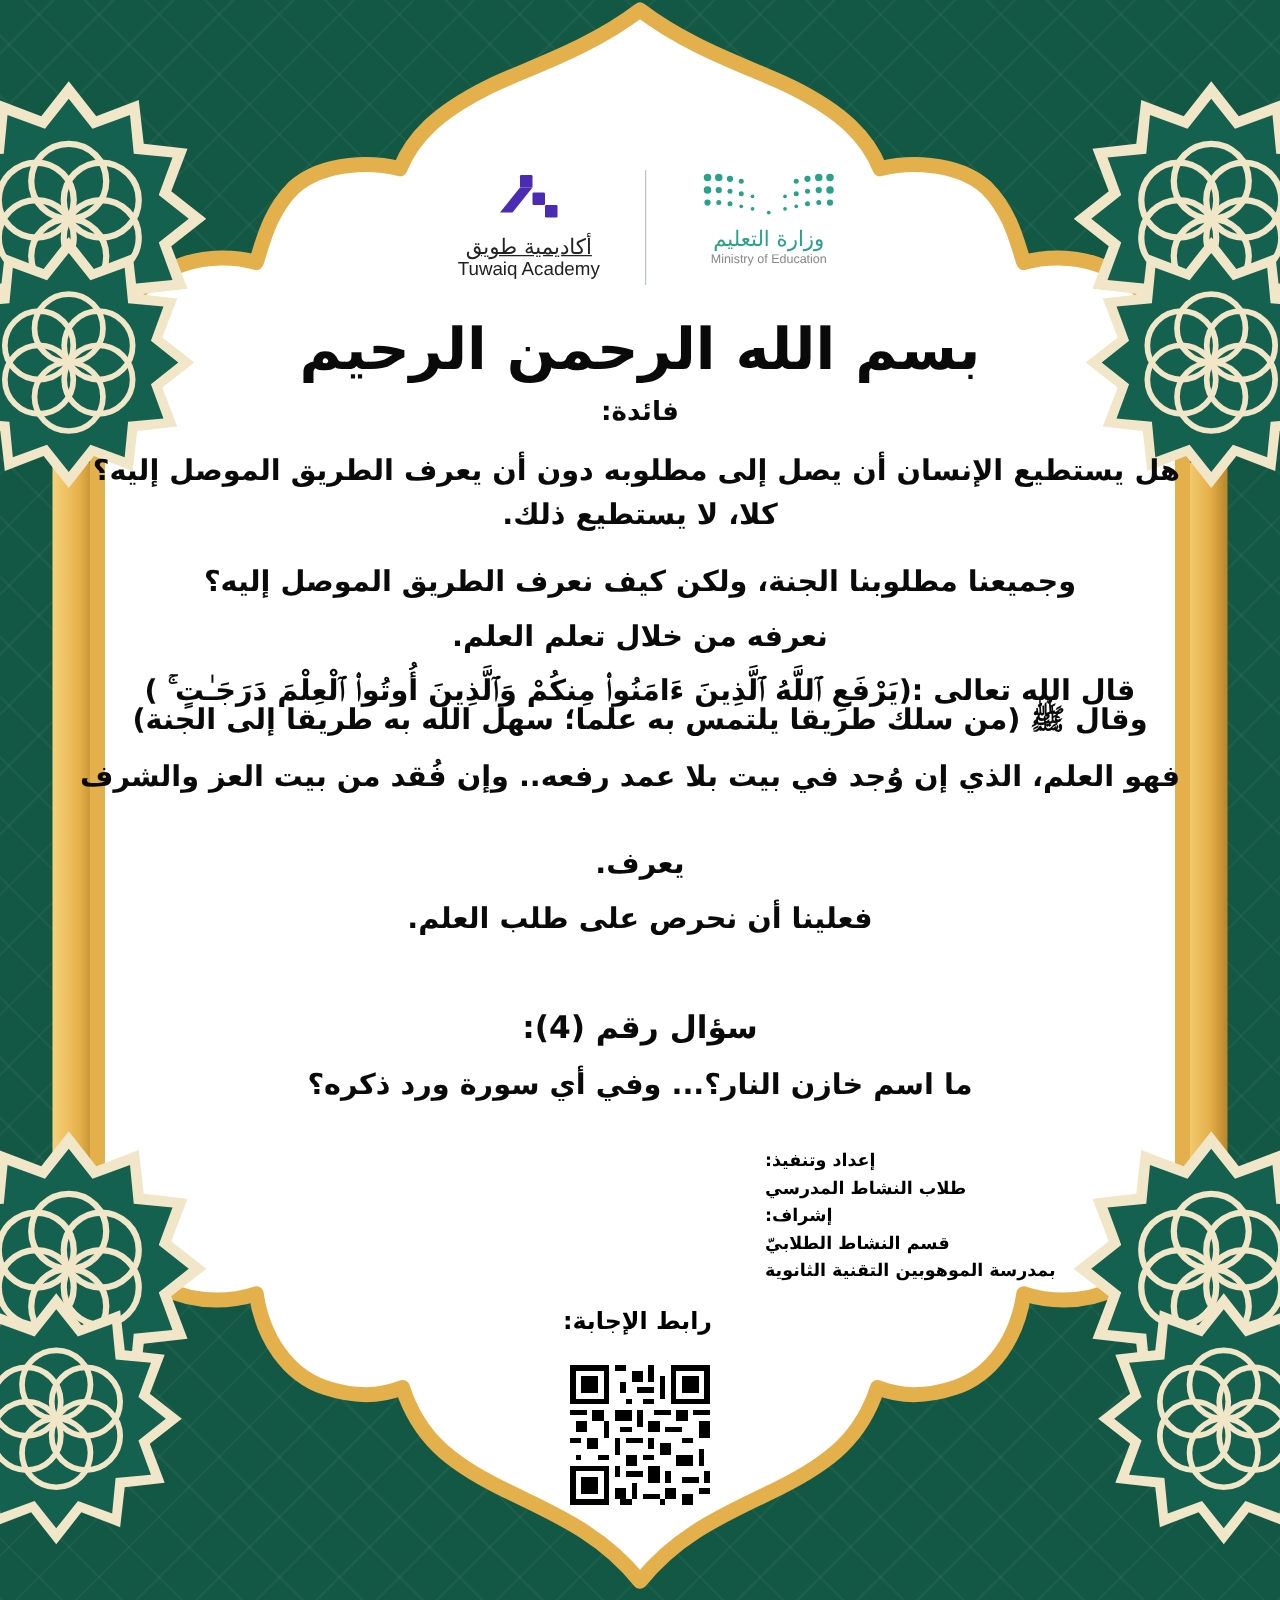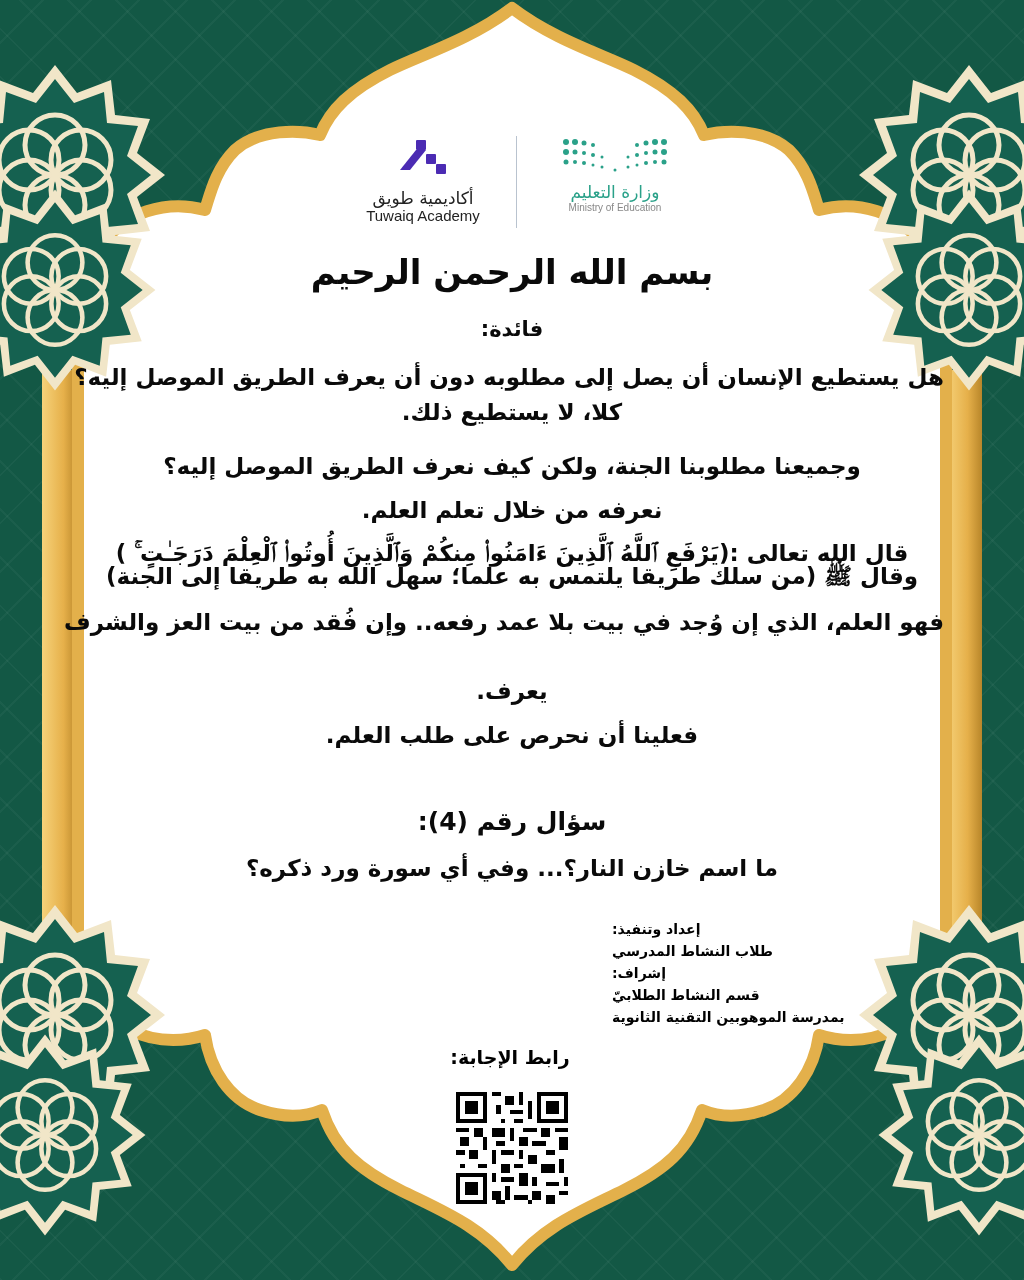--- a/index.html
+++ b/index.html
@@ -6,27 +6,27 @@
   body { width:1024px; height:1280px; position:relative; overflow:hidden; background:#145a46; font-family:"DejaVu Sans", sans-serif; }
   .bg { position:absolute; inset:0; background-color:#135845;
     background-image:
       repeating-linear-gradient(45deg, rgba(255,255,255,0.035) 0 2px, transparent 2px 34px),
       repeating-linear-gradient(-45deg, rgba(255,255,255,0.035) 0 2px, transparent 2px 34px); }
   svg.frame { position:absolute; left:0; top:0; }
   .rosette { position:absolute; }
   .content { position:absolute; left:80px; top:0; width:864px; direction:rtl; text-align:center; color:#0a0a0a; }
   .logos { position:absolute; top:136px; left:350px; width:330px; height:95px; direction:ltr; }
   .tuwaiq { position:absolute; left:8px; top:0; width:130px; text-align:center; }
-  .tuwaiq .ar { font-size:17px; color:#222; margin-top:4px; }
+  .tuwaiq .ar { font-size:17px; color:#222; margin-top:4px;text-decoration:underline; }
   .tuwaiq .en { font-size:15px; color:#222; font-family:"Liberation Sans", sans-serif; line-height:15px; }
   .sep { position:absolute; left:166px; top:0; width:1px; height:92px; background:#b9c3cf; }
   .moe { position:absolute; left:200px; top:0; width:130px; text-align:center; }
   .moe .ar { font-size:17px; color:#2aa189; margin-top:2px; }
   .moe .en { font-size:10px; color:#888; font-family:Liberation Sans, sans-serif; }
-  .title { position:absolute; top:252px; left:0; width:864px; font-size:34px; font-weight:bold; }
+  .title { position:absolute; top:252px; left:0; width:864px; font-size:46px; font-weight:bold; }
   .line { position:absolute; left:0; width:864px; font-size:23px; font-weight:bold; line-height:32px; white-space:nowrap; }
   .credits { position:absolute; top:918px; left:612px; width:260px; font-size:14px; font-weight:bold; line-height:22px; text-align:left; direction:rtl; }
   .answer-label { position:absolute; top:1046px; left:430px; width:160px; font-size:19px; font-weight:bold; text-align:center; direction:rtl; }
   .qr { position:absolute; left:456px; top:1092px; width:112px; height:112px; }
 </style>
 </head>
 <body>
 
 <div class="bg"></div>
 

